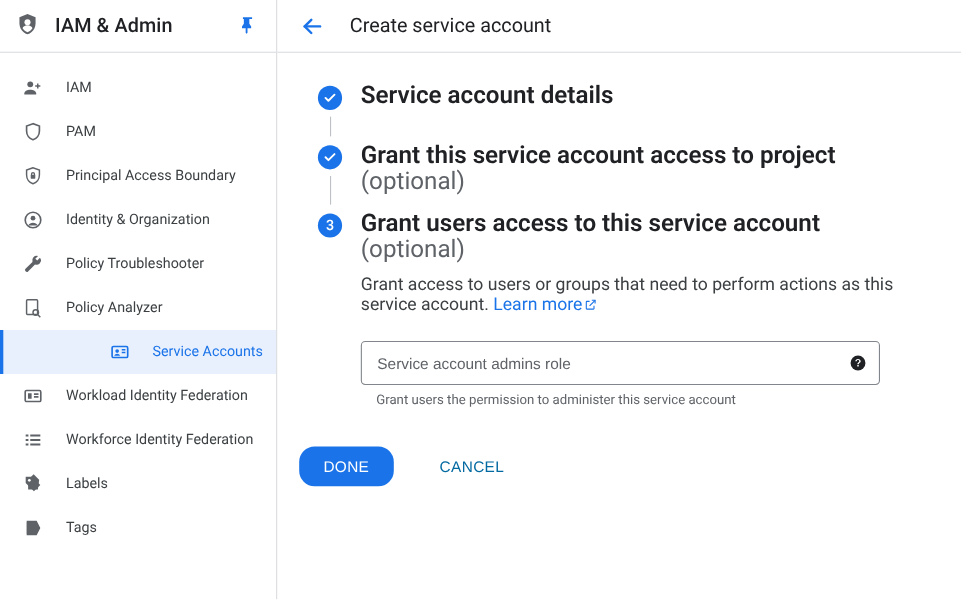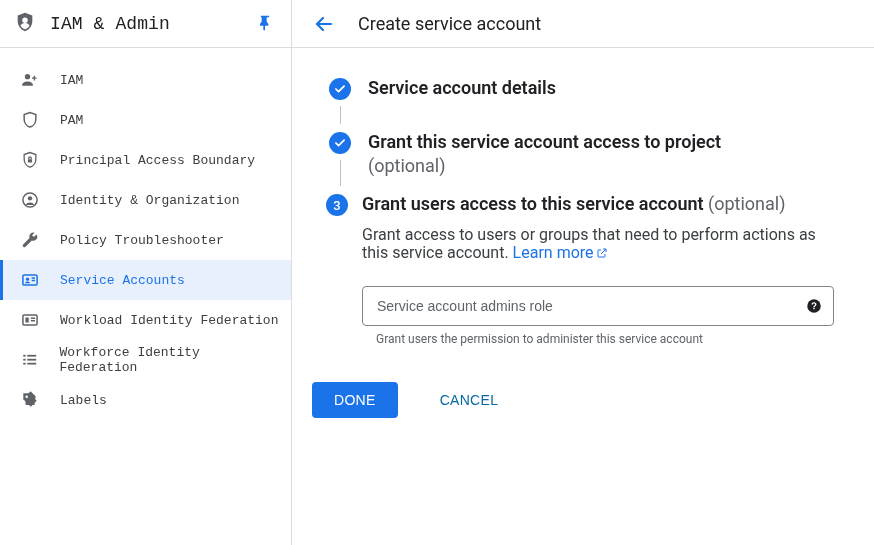--- a/index.html
+++ b/index.html
@@ -7,25 +7,24 @@
     width: 874px; height: 545px;
     font-family: "Google Sans", Roboto, "Helvetica Neue", Arial, sans-serif;
     font-size: 13px;
     color: #202124;
     background: #fff;
     overflow: hidden;
   }
   .app { display: flex; height: 100%; }
   
   .sidebar {
-    width: 292px;
+    width: 252px;
     border-right: 1px solid #dadce0;
     display: flex; flex-direction: column;
     overflow-y: auto;
-    font-family: Liberation Mono, monospace;
   }
   .sidebar-header {
     display: flex; align-items: center;
     height: 48px;
     padding: 0 16px 0 14px;
     border-bottom: 1px solid #dadce0;
   }
   .sidebar-header .shield { width: 22px; height: 26px; margin-right: 14px; color:#5f6368;}
   .sidebar-header .title { font-size: 18px; font-weight: 500; flex: 1; letter-spacing: .1px;}
   .sidebar-header .pin { width: 20px; height: 20px; color:#1a73e8;}
@@ -37,20 +36,21 @@
     font-size: 13px;
     color:#3c4043;
     cursor: pointer;
   }
   .nav li .nav-icon { width: 20px; height: 20px; margin-right: 20px; color:#5f6368; display:flex; align-items:center; justify-content:center;}
   .nav li.active {
     background:#e8f0fe;
     color:#1a73e8;
     border-left: 3px solid #1a73e8;
     padding-left: 17px;
+    justify-content: flex-end;
   }
   .nav li.active .nav-icon { color:#1a73e8; }
 
   
   .main { flex:1; display:flex; flex-direction: column; overflow:auto;}
   .topbar {
     display:flex; align-items:center;
     height:48px;
     border-bottom:1px solid #dadce0;
     padding:0 16px 0 20px;
@@ -70,21 +70,21 @@
     margin-top:2px;
   }
   .badge svg { width:14px; height:14px; }
   .connector {
     width:1px; flex:1;
     background:#bdc1c6;
     margin:6px 0;
     min-height:18px;
   }
   .step-body { flex:1; padding-right: 40px;}
-  .step-title { font-size:18px; font-weight:600; line-height:24px; color:#202124;}
+  .step-title { font-size:22px; font-weight:600; line-height:24px; color:#202124;}
   .step-title .optional { font-weight:400; color:#5f6368;}
 
   .step-desc { font-size:16px; color:#3c4043; margin-top:10px; line-height:18px;}
   .step-desc a { color:#1a73e8; text-decoration:none;}
   .ext-icon { width:12px; height:12px; vertical-align:-1px; margin-left:2px; color:#1a73e8;}
 
   .field {
     margin-top:24px;
     width:472px;
   }
@@ -100,21 +100,21 @@
     font-size:14px; color:#202124;
     background:transparent;
   }
   .field-box input::placeholder { color:#5f6368; }
   .help-icon { width:18px; height:18px; color:#202124; flex:none;}
   .helper-text { font-size:12px; color:#5f6368; margin:6px 0 0 14px;}
 
   .actions { display:flex; gap:20px; margin:36px 0 0 20px;}
   .btn {
     height:36px; padding:0 22px;
-    border-radius:4px; border:none;
+    border-radius:14px; border:none;
     font-size:14px; font-weight:500; letter-spacing:.3px;
     cursor:pointer;
     display:flex; align-items:center;
   }
   .btn-primary { background:#1a73e8; color:#fff;}
   .btn-text { background:transparent; color:#0369a1;}
 </style>
 </head>
 <body>
 
@@ -176,20 +176,30 @@
         <span>Identity &amp; Organization</span>
       </li>
       <li>
         <span class="nav-icon">
             <svg viewBox="0 0 24 24" fill="currentColor">
               <path d="M20.7 6.4a5 5 0 0 1-6.5 6.1l-7.3 7.3a2 2 0 1 1-2.8-2.8l7.3-7.3a5 5 0 0 1 6.1-6.5l-3 3 2.1 2.1 3-3c.4.6.8 1.3 1.1 2.1Z"></path>
             </svg>
           </span>
         <span>Policy Troubleshooter</span>
       </li>
+      <li>
+        <span class="nav-icon">
+            <svg viewBox="0 0 24 24" fill="none" stroke="currentColor" stroke-width="1.6">
+              <rect x="5" y="3" width="12" height="16" rx="1"></rect>
+              <circle cx="15" cy="17" r="3"></circle>
+              <path d="M17.3 19.3 20 22"></path>
+            </svg>
+          </span>
+        <span>Policy Analyzer</span>
+      </li>
       <li class="active">
         <span class="nav-icon">
             <svg viewBox="0 0 24 24" fill="none" stroke="currentColor" stroke-width="1.8">
               <rect x="3.5" y="6" width="17" height="12" rx="1.5"></rect>
               <circle cx="9" cy="11" r="2" fill="currentColor" stroke="none"></circle>
               <path d="M5.8 16c.5-1.4 1.8-2.2 3.2-2.2s2.7.8 3.2 2.2" stroke="none" fill="currentColor"></path>
               <path d="M14 9.5h4M14 12.5h4"></path>
             </svg>
           </span>
         <span>Service Accounts</span>
@@ -219,20 +229,29 @@
       </li>
       <li>
         <span class="nav-icon">
             <svg viewBox="0 0 24 24" fill="currentColor">
               <path d="m12.5 4 7.5 7.5L12.5 19 4 19V10.5L12.5 4Z" transform="rotate(135 12 12)"></path>
               <path d="M4 4h7l9 9-7 7-9-9V4Z"></path>
               <circle cx="8" cy="8" r="1.5" fill="#fff"></circle>
             </svg>
           </span>
         <span>Labels</span>
+      </li>
+      <li>
+        <span class="nav-icon">
+            <svg viewBox="0 0 24 24" fill="currentColor">
+              <path d="M6 4h11l4 8-4 8H6l3-8-3-8Z" transform="translate(-1 0)"></path>
+              <path d="M5 5h10l4 7-4 7H5V5Z"></path>
+            </svg>
+          </span>
+        <span>Tags</span>
       </li>
     </ul>
   </aside>
 
   <main class="main">
     <div class="topbar">
       <span class="back">
         <svg viewBox="0 0 24 24" fill="none" stroke="currentColor" stroke-width="2.2" stroke-linecap="round" stroke-linejoin="round">
             <path d="M19 12H5"></path>
             <path d="m11 18-6-6 6-6"></path>

